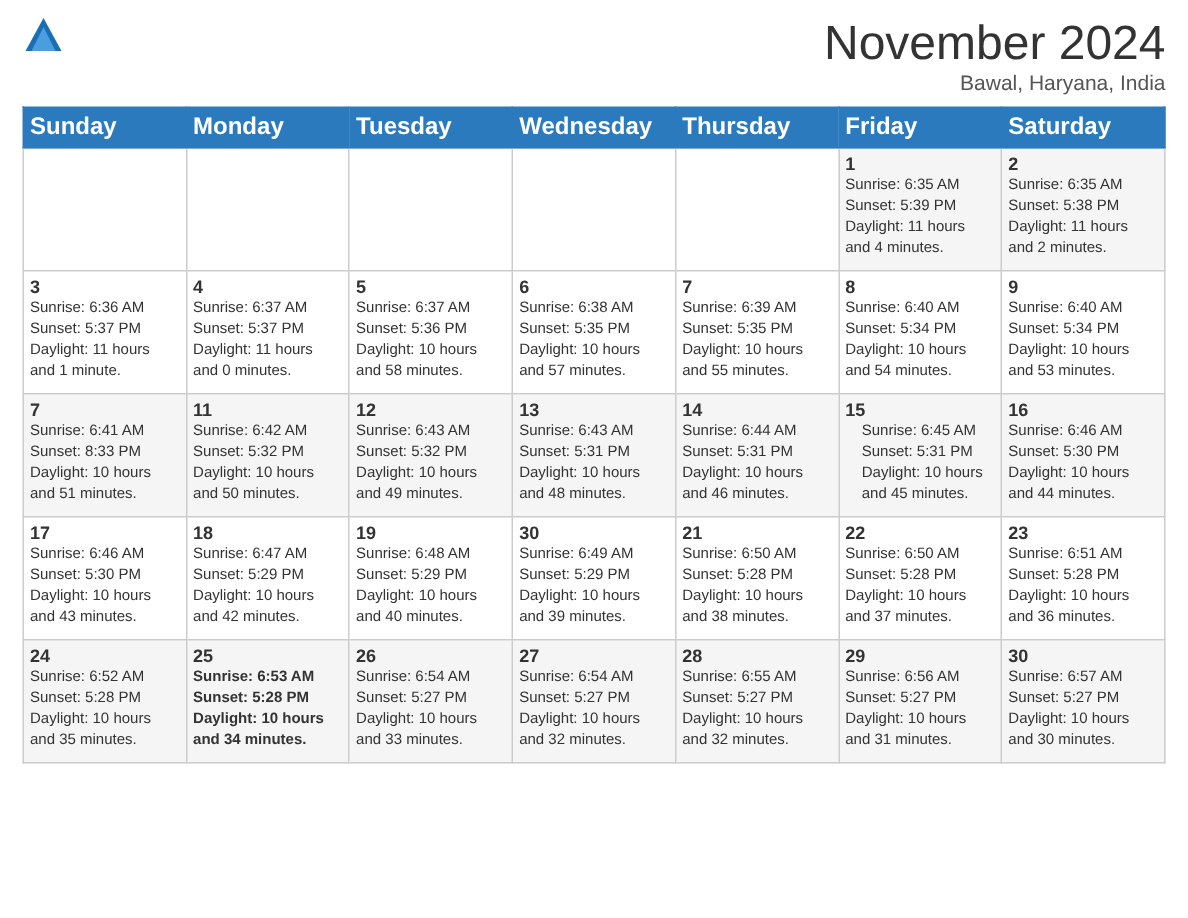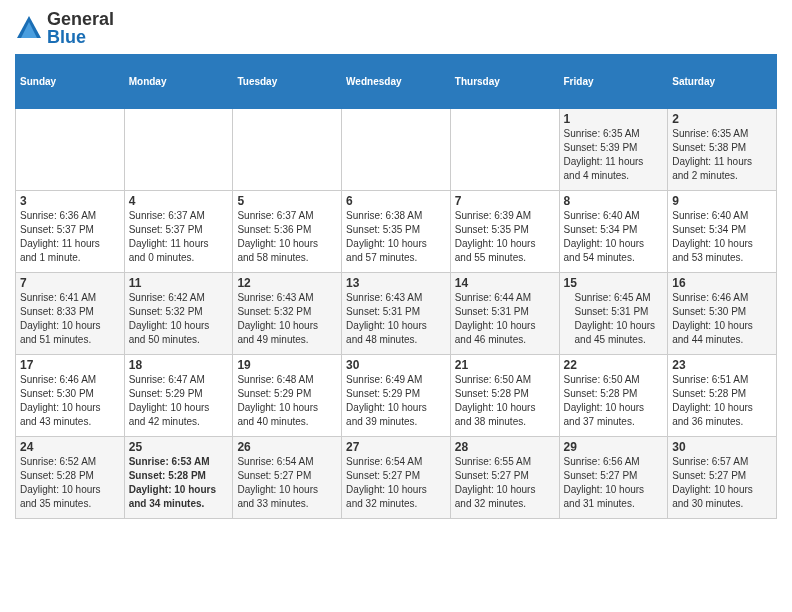--- a/index.html
+++ b/index.html
@@ -50,23 +50,23 @@
       color: #555;
     }
     .calendar {
       width: 100%;
       border-collapse: collapse;
       table-layout: fixed;
     }
     .calendar thead tr th {
       background: #2a7abd;
       color: #fff;
-      font-size: 10px;
+      font-size: 16px;
       font-weight: bold;
-      padding: 21px 4px;
+      padding: 4px 4px;
       text-align: left;
       border: 1px solid #2a7abd;
     }
     .calendar tbody tr td {
       border: 1px solid #ccc;
       vertical-align: top;
       padding: 3px 4px;
       font-size: 9.5px;
       color: #333;
       height: 82px;
@@ -93,24 +93,24 @@
 </head>
 <body>
 
 <div class="page">
   <div class="header">
     <div class="logo">
       <svg class="logo-icon" viewBox="0 0 28 28">
         <polygon points="14,2 26,24 2,24" fill="#1a6eb5"></polygon>
         <polygon points="14,8 22,24 6,24" fill="#4a9edf"></polygon>
       </svg>
-      <div class="logo-text">
-        <span class="logo-general">General</span><br>
-        <span class="logo-blue">Blue</span>
-      </div>
+    </div>
+    <div class="title-block">
+      <div class="month-title">November 2024</div>
+      <div class="location">Bawal, Haryana, India</div>
     </div>
   </div>
 
   <table class="calendar">
     <thead>
       <tr>
       <th>Sunday</th>
           <th>Monday</th>
           <th>Tuesday</th>
           <th>Wednesday</th>

